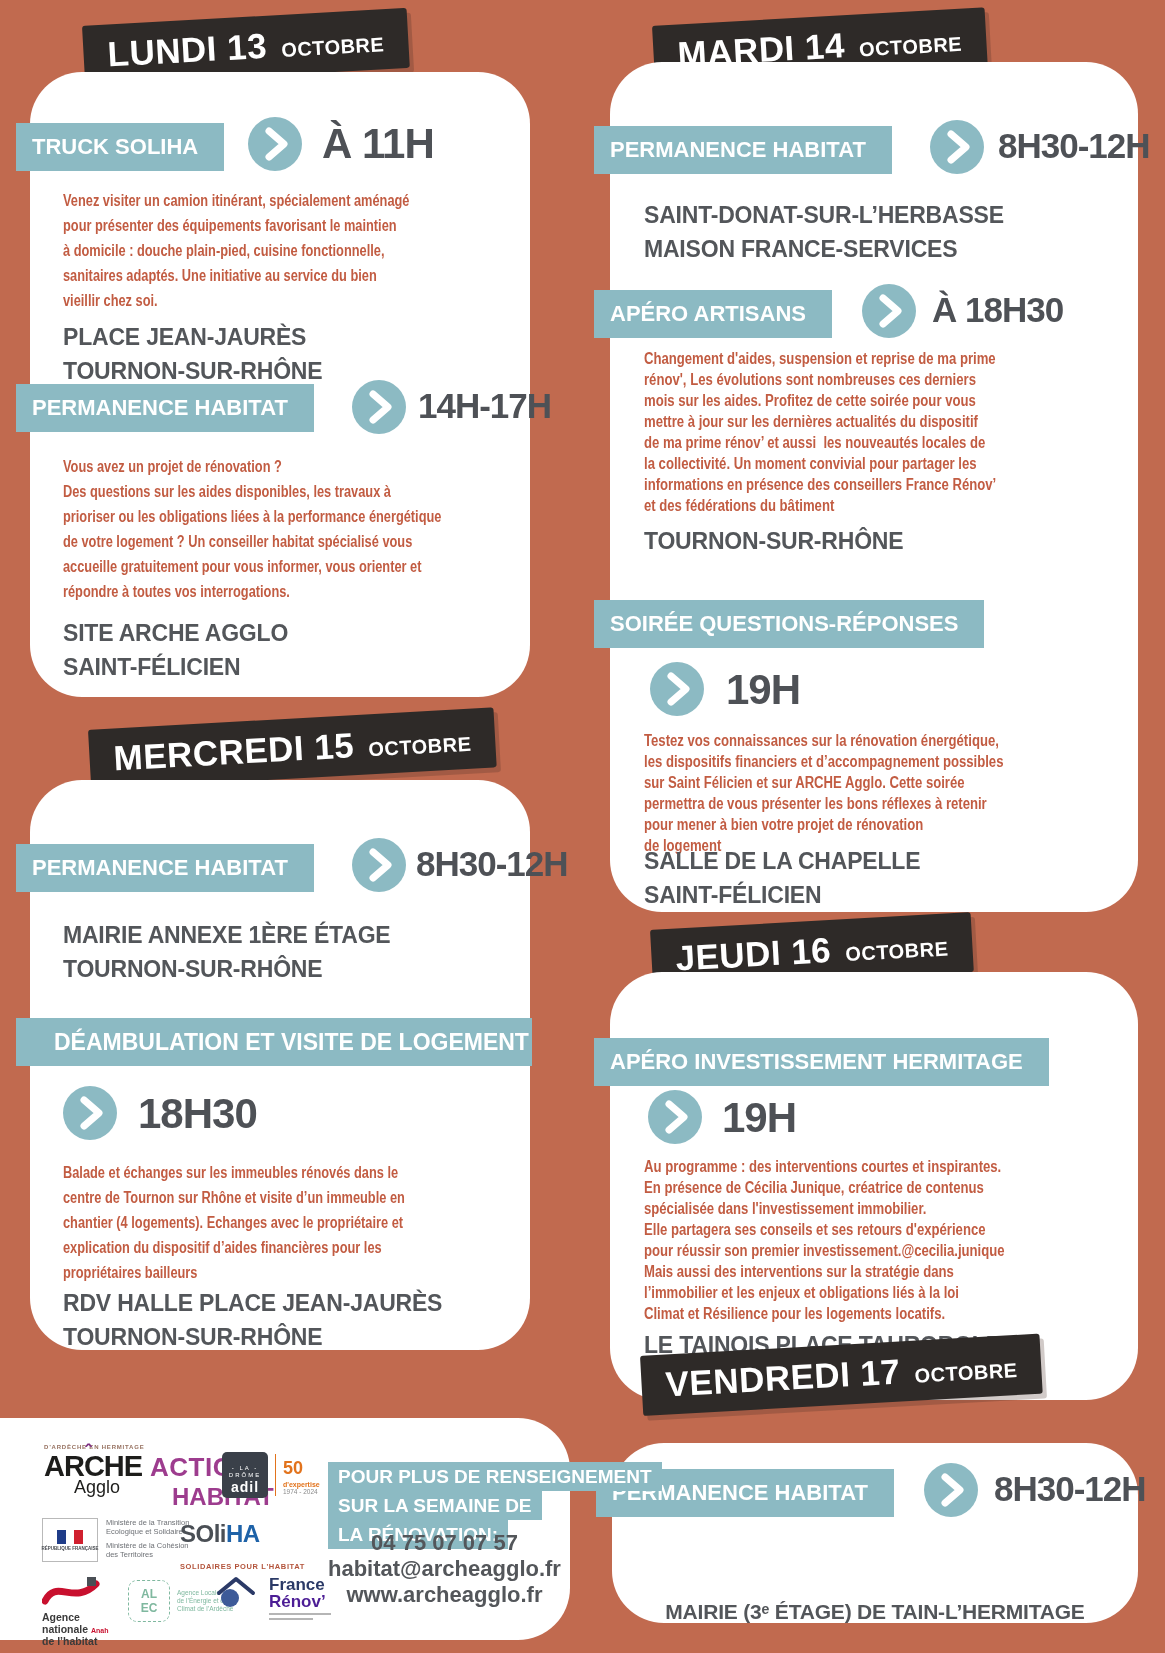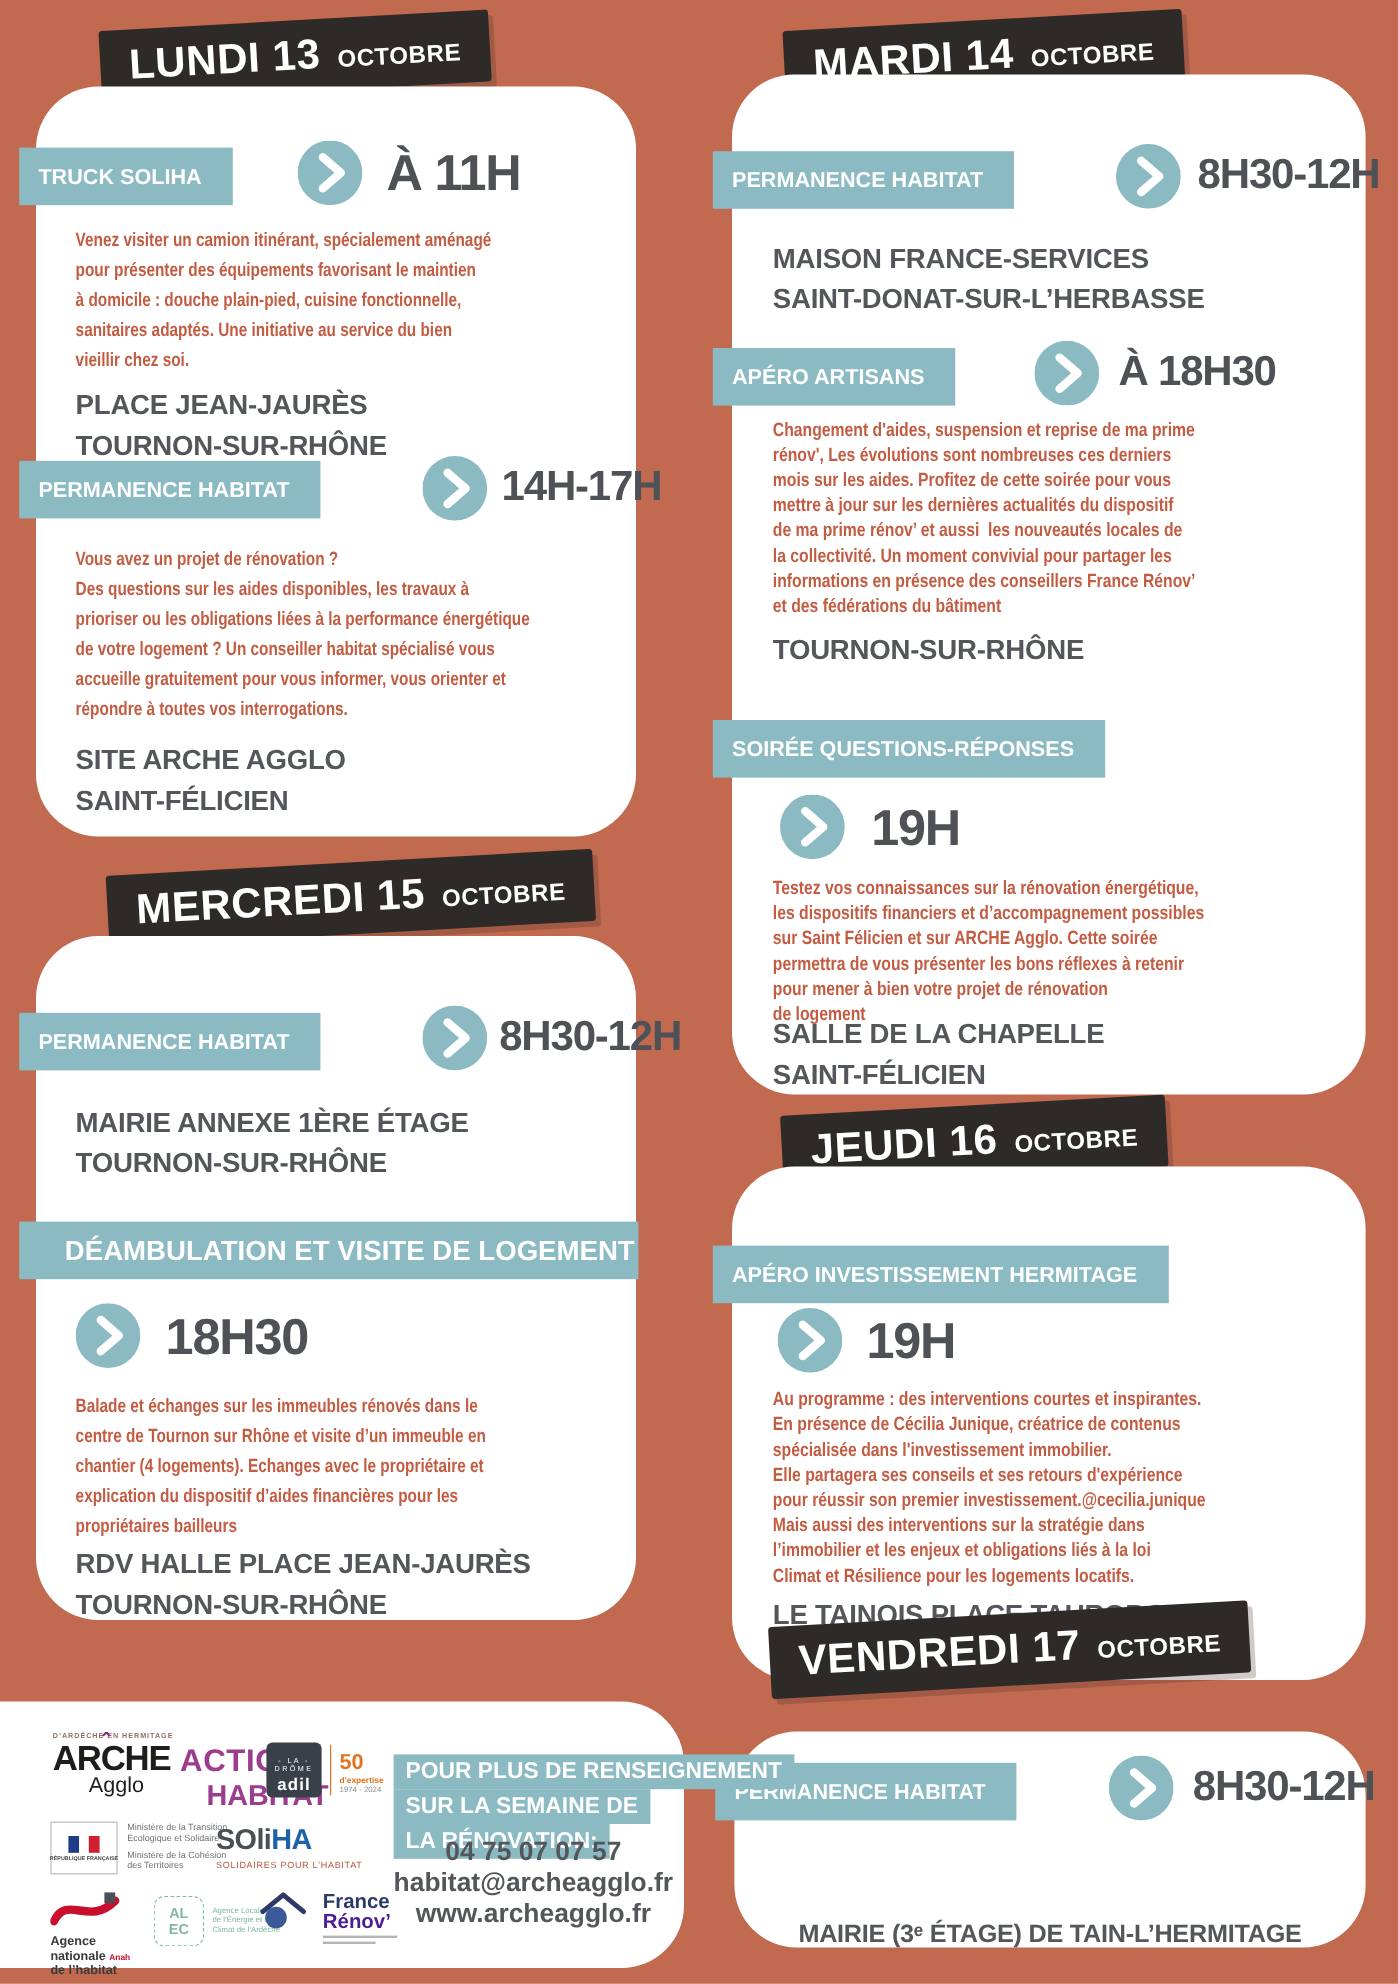--- a/index.html
+++ b/index.html
@@ -5,21 +5,21 @@
 <style>
   html,body{margin:0;padding:0;}
   .poster{position:relative;width:1165px;height:1653px;background:#C16A4F;overflow:hidden;
           font-family:"Liberation Sans",sans-serif;}
   .card{position:absolute;background:#ffffff;border-radius:52px;}
   .daylabel{position:absolute;background:#2E2A28;color:#fff;padding:10px 24px;border-radius:3px;
             display:flex;align-items:baseline;gap:14px;white-space:nowrap;
             box-shadow:4px 5px 0 rgba(70,45,35,0.25);transform:rotate(-3.2deg);transform-origin:0 0;}
   .d-big{font-size:35px;font-weight:bold;letter-spacing:0.5px;}
   .d-small{font-size:20px;font-weight:bold;letter-spacing:0.5px;}
-  .band{position:absolute;height:48px;background:#8CBAC3;color:#fff;font-weight:bold;font-size:18px;
+  .band{position:absolute;height:48px;background:#8CBAC3;color:#fff;font-weight:bold;font-size:22px;
         line-height:48px;white-space:nowrap;padding:0 26px 0 16px;}
   .band.narrowtxt{font-size:23px;padding-left:38px;}
   .chev{position:absolute;width:54px;height:54px;}
   .time{position:absolute;color:#4E5156;font-weight:bold;white-space:nowrap;letter-spacing:-1px;}
   .t35{font-size:35px;} .t42{font-size:42px;}
   .para{position:absolute;color:#C25C42;font-weight:bold;font-size:16px;line-height:25px;
         white-space:pre;transform:scaleX(0.80);transform-origin:0 0;}
   .para.r{line-height:21px;transform:scaleX(0.82);}
   .addr{position:absolute;color:#53565A;font-weight:bold;font-size:23px;line-height:34px;letter-spacing:-0.2px;}
   .addr div{white-space:nowrap;}
@@ -45,21 +45,21 @@
   .adil-years{font-size:6.5px;color:#8a8a8a;}
   .vline{width:1px;height:42px;background:#E2731C;margin:0 7px;}
   .flagbox{width:54px;height:42px;border:1px solid #b9b9b9;background:#fff;display:flex;flex-direction:column;
            align-items:center;justify-content:center;gap:2px;}
   .flag{display:flex;width:26px;height:14px;}
   .flag span{flex:1;}
   .flag-cap{font-size:4.5px;color:#44474c;font-weight:bold;white-space:nowrap;}
   .min-txt{font-size:7.5px;color:#6e7176;line-height:9px;white-space:nowrap;}
   .soliha-name{font-size:24px;font-weight:bold;letter-spacing:-0.5px;}
   .soliha-a{color:#4A4F55;} .soliha-b{color:#1E62A8;}
-  .soliha-tag{font-size:7.5px;font-weight:normal;color:#B3543B;letter-spacing:0.6px;margin-top:2px;white-space:nowrap;}
+  .soliha-tag{font-size:7.5px;font-weight:bold;color:#B3543B;letter-spacing:0.6px;margin-top:14px;white-space:nowrap;}
   .anah-txt{font-size:10.5px;font-weight:bold;color:#3a3a3a;line-height:11.5px;}
   .anah-sm{font-size:7px;color:#C8102E;font-weight:bold;}
   .alec-mark{width:40px;height:40px;border:1.5px dashed #7FB89F;border-radius:9px;color:#7FB89F;
              font-size:12px;font-weight:bold;line-height:14px;display:flex;flex-direction:column;
              align-items:center;justify-content:center;}
   .alec-txt{font-size:6.5px;color:#7FB89F;line-height:8px;white-space:nowrap;}
   .fr-name1{font-size:17px;font-weight:bold;color:#2B3A67;line-height:17px;}
   .fr-name2{font-size:17px;font-weight:bold;color:#4c1d95;line-height:17px;}
   .bar{height:2px;background:#b5b5b5;margin-top:3px;}
 </style>
@@ -119,22 +119,22 @@
   <div class="card" style="left:610px;top:62px;width:528px;height:850px">
     <div class="band" style="left:-16px;top:64px">
       <span>PERMANENCE HABITAT</span></div>
     <span class="chev" style="left:320px;top:58px">
       <svg width="54" height="54" viewBox="0 0 54 54">
           <circle cx="27" cy="27" r="27" fill="#8CBAC3"></circle>
           <polyline points="21,14 36,27 21,40" fill="none" stroke="#fff" stroke-width="7" stroke-linecap="round" stroke-linejoin="round"></polyline>
         </svg></span>
     <div class="time t35" style="left:388px;top:64px">8H30-12H</div>
     <div class="addr" style="left:34px;top:136px">
+      <div>SAINT-DONAT-SUR-L’HERBASSE</div>
       <div>MAISON FRANCE-SERVICES</div>
-      <div>SAINT-DONAT-SUR-L’HERBASSE</div>
     </div>
     <div class="band" style="left:-16px;top:228px">
       <span>APÉRO ARTISANS</span></div>
     <span class="chev" style="left:252px;top:222px">
       <svg width="54" height="54" viewBox="0 0 54 54">
           <circle cx="27" cy="27" r="27" fill="#8CBAC3"></circle>
           <polyline points="21,14 36,27 21,40" fill="none" stroke="#fff" stroke-width="7" stroke-linecap="round" stroke-linejoin="round"></polyline>
         </svg></span>
     <div class="time t35" style="left:322px;top:228px">À 18H30</div>
     <div class="para r" style="left:34px;top:286px">Changement d'aides, suspension et reprise de ma prime

